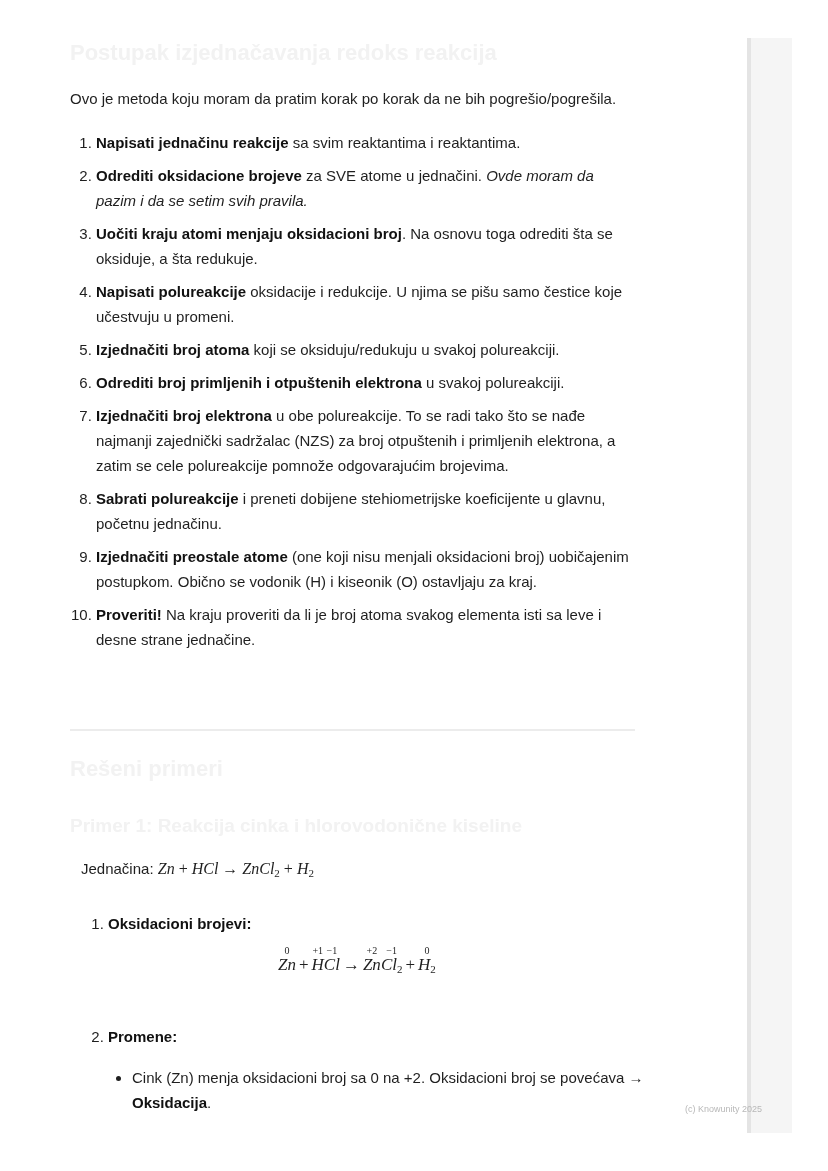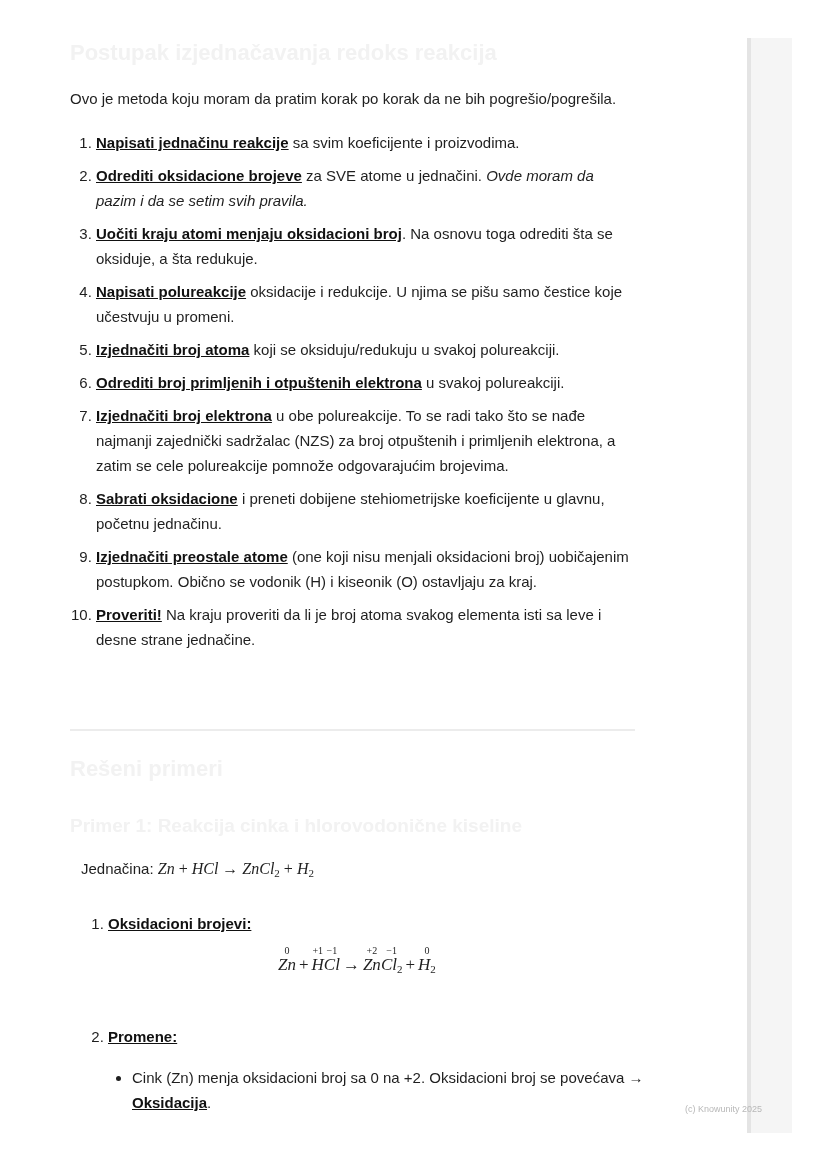--- a/index.html
+++ b/index.html
@@ -10,21 +10,21 @@
   .page { position:absolute; left:70px; top:38px; width:565px; }
   .side-panel {
     position:absolute; left:747px; top:38px; width:45px; height:1095px;
     background:#f5f5f5; border-left:4px solid #e4e4e4; box-sizing:border-box;
   }
   h1 { margin:0; font-size:22px; font-weight:bold; color:#f2f2f2; line-height:30px; height:30px; }
   .intro { margin:18px 0 18px 0; font-size:15px; line-height:26px; text-align:justify; text-align-last:left; }
   ol.steps { margin:14px 0 0 0; padding:0 0 0 26px; font-size:15px; line-height:25px; }
   ol.steps li { margin:0 0 8px 0; padding-left:0; }
   ol.steps li::marker { font-weight:normal; }
-  b { font-weight:bold; color:#111;text-decoration:underline; }
+  b { font-weight:bold; color:#111; }
   i { font-style:italic; }
   .divider { position:absolute; left:70px; top:729px; width:565px; height:2px; background:#ececec; }
   h2 { position:absolute; left:70px; top:756px; margin:0; font-size:22px; font-weight:bold; color:#f2f2f2; }
   h3 { position:absolute; left:70px; top:815px; margin:0; font-size:19px; font-weight:bold; color:#f2f2f2; }
   .eq-line { position:absolute; left:70px; top:857px; font-size:15px; line-height:24px;margin-left:11px; }
   .math { font-family:"Liberation Serif", "DejaVu Serif", serif; font-style:italic; font-size:16px; }
   .math .up { font-style:normal; }
   sub { font-size:11px; vertical-align:-3px; font-style:normal; }
   ol.example { position:absolute; left:70px; top:899px; width:565px; margin:12px; padding:0 0 0 26px; font-size:15px; line-height:25px; }
   ol.example li.first { height:113px; }
@@ -38,28 +38,28 @@
 </style>
 </head>
 <body>
 
 <div class="side-panel"></div>
 
 <div class="page">
   <h1>Postupak izjednačavanja redoks reakcija</h1>
   <p class="intro">Ovo je metoda koju moram da pratim korak po korak da ne bih pogrešio/pogrešila.</p>
   <ol class="steps">
-    <li><b>Napisati jednačinu reakcije</b><span> sa svim koeficijente i proizvodima.</span></li>
+    <li><b>Napisati jednačinu reakcije</b><span> sa svim reaktantima i reaktantima.</span></li>
     <li><b>Odrediti oksidacione brojeve</b><span> za SVE atome u jednačini. </span><i>Ovde moram da pazim i da se setim svih pravila.</i></li>
     <li><b>Uočiti kraju atomi menjaju oksidacioni broj</b><span>. Na osnovu toga odrediti šta se oksiduje, a šta redukuje.</span></li>
     <li><b>Napisati polureakcije</b><span> oksidacije i redukcije. U njima se pišu samo čestice koje učestvuju u promeni.</span></li>
     <li><b>Izjednačiti broj atoma</b><span> koji se oksiduju/redukuju u svakoj polureakciji.</span></li>
     <li><b>Odrediti broj primljenih i otpuštenih elektrona</b><span> u svakoj polureakciji.</span></li>
     <li><b>Izjednačiti broj elektrona</b><span> u obe polureakcije. To se radi tako što se nađe najmanji zajednički sadržalac (NZS) za broj otpuštenih i primljenih elektrona, a zatim se cele polureakcije pomnože odgovarajućim brojevima.</span></li>
-    <li><b>Sabrati oksidacione</b><span> i preneti dobijene stehiometrijske koeficijente u glavnu, početnu jednačinu.</span></li>
+    <li><b>Sabrati polureakcije</b><span> i preneti dobijene stehiometrijske koeficijente u glavnu, početnu jednačinu.</span></li>
     <li><b>Izjednačiti preostale atome</b><span> (one koji nisu menjali oksidacioni broj) uobičajenim postupkom. Obično se vodonik (H) i kiseonik (O) ostavljaju za kraj.</span></li>
     <li><b>Proveriti!</b><span> Na kraju proveriti da li je broj atoma svakog elementa isti sa leve i desne strane jednačine.</span></li>
   </ol>
 </div>
 
 <div class="divider"></div>
 
 <h2>Rešeni primeri</h2>
 <h3>Primer 1: Reakcija cinka i hlorovodonične kiseline</h3>
 

